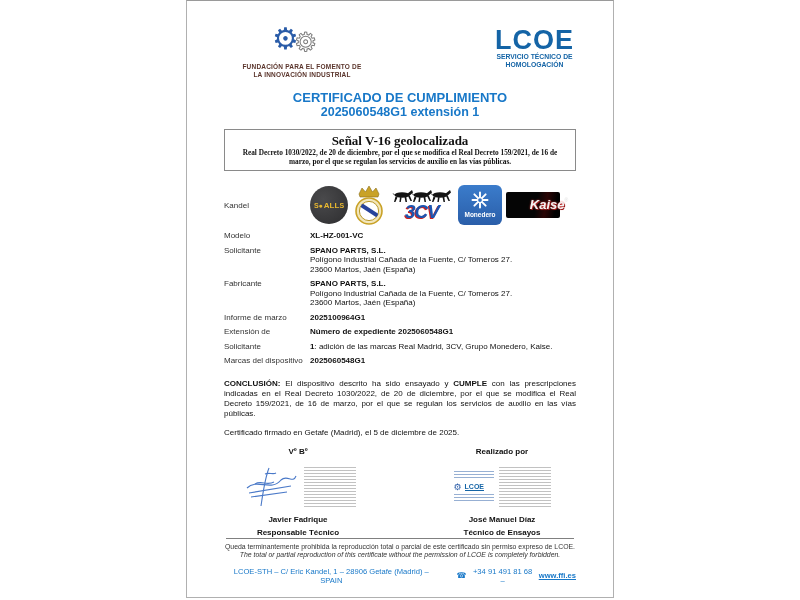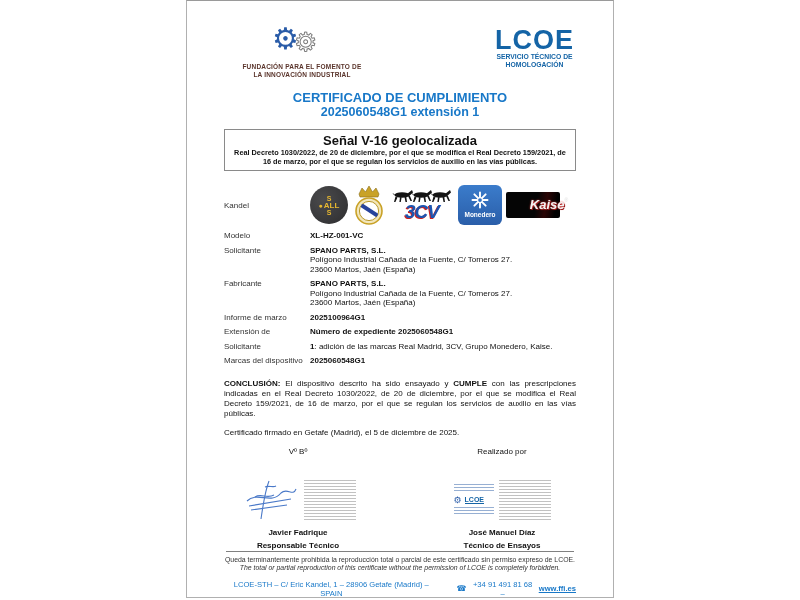--- a/index.html
+++ b/index.html
@@ -20,36 +20,36 @@
   .lcoe { text-align:center; margin-right:2px; }
   .lcoe-big { font-size:27px; font-weight:bold; color:#1464a6; letter-spacing:1px; line-height:26px; }
   .lcoe-sub { font-size:6.8px; font-weight:bold; color:#1464a6; line-height:8px; }
 
   
   .title { margin-top:12px; text-align:center; color:#1878c8; font-weight:bold; }
   .title-l1 { font-size:13px; line-height:15px; }
   .title-l2 { font-size:12.5px; line-height:15px; }
 
   
-  .pbox { margin-top:9px; border:1px solid #8a8a8a; padding:3px 8px 4px; text-align:center; }
+  .pbox { margin-top:9px; border:1px solid #8a8a8a; padding:3px 8px 4px; text-align:center;font-family:Liberation Serif, serif; }
   .pbox-title { font-size:13px; font-weight:bold; line-height:15px; }
   .pbox-sub { font-size:7.3px; font-weight:bold; line-height:8.6px; margin-top:1px; }
 
   
   .rows { margin-top:14px; }
   .row { display:flex; margin-bottom:5px; }
   .row.logos-row { align-items:center; margin-bottom:6px; }
   .lbl { width:86px; flex-shrink:0; font-size:8px; color:#333; }
   .val { flex:1; font-size:8px; line-height:9.5px; }
   .b { font-weight:bold; }
 
   
   .logo-strip { display:flex; align-items:center; gap:4px; }
   .sosall { width:38px; height:38px; border-radius:50%; background:radial-gradient(circle at 35% 35%, #4a4a4c, #2d2d2f);
-            color:#e8b830; display:flex; flex-direction:column; align-items:center; justify-content:center;
+            color:#e8b830; display:flex; align-items:center; justify-content:center;
             font-weight:bold; font-size:7px; line-height:7px; }
   .sosall .mid { font-size:8px; display:flex; align-items:center; }
   .sosall .dot { font-size:7px; margin-right:1px; }
   .cv3 { width:64px; display:flex; flex-direction:column; align-items:center; }
   .cv3-text { font-size:19px; font-weight:bold; font-style:italic; color:#1d55b0; line-height:18px;
               letter-spacing:-1px; text-shadow:-1px 1px 0 #cc2222; }
   .monedero { width:44px; height:40px; border-radius:6px;
               background:linear-gradient(#3b7ccb,#2a5ea9); color:#fff; display:flex; flex-direction:column;
               align-items:center; justify-content:center; }
   .monedero-text { font-size:6.5px; font-weight:bold; margin-top:1px; }
@@ -60,21 +60,21 @@
                 text-shadow:0 0 2px #e04040, 1px 1px 0 #8a1010; }
   .kaise-reg { color:#ddd; font-size:5px; align-self:flex-start; margin-top:4px; }
 
   
   .conclusion { margin-top:8px; font-size:8px; line-height:10px; text-align:justify; }
   .signedline { margin-top:9px; font-size:8px; }
 
   
   .sigs { margin-top:10px; display:flex; justify-content:center; gap:56px; }
   .sig-col { width:172px; text-align:center; }
-  .sig-hd { font-size:8px; font-weight:normal; margin-bottom:20px; }
+  .sig-hd { font-size:8px; font-weight:bold; margin-bottom:7px; }
   .stamp { height:48px; display:flex; justify-content:center; align-items:center; gap:5px; }
   .micro-gray { width:52px; height:40px; opacity:.55;
       background:repeating-linear-gradient(to bottom,#8f8f8f 0,#8f8f8f 1px,transparent 1px,transparent 3px); }
   .micro-blue { width:40px; height:9px; opacity:.8;
       background:repeating-linear-gradient(to bottom,#7d9cc8 0,#7d9cc8 1px,transparent 1px,transparent 3px); }
   .stamp-left-inner { display:flex; flex-direction:column; align-items:flex-start; }
   .stamp-logo-row { display:flex; align-items:center; gap:3px; margin:2px 0; }
   .stamp-gear { font-size:9px; color:#2a5ca8; }
   .stamp-lcoe { font-size:7px; font-weight:bold; color:#1464a6; border-bottom:1px solid #1464a6; }
   .sig-name { font-size:8px; font-weight:bold; margin-top:4px; line-height:9.5px; }

